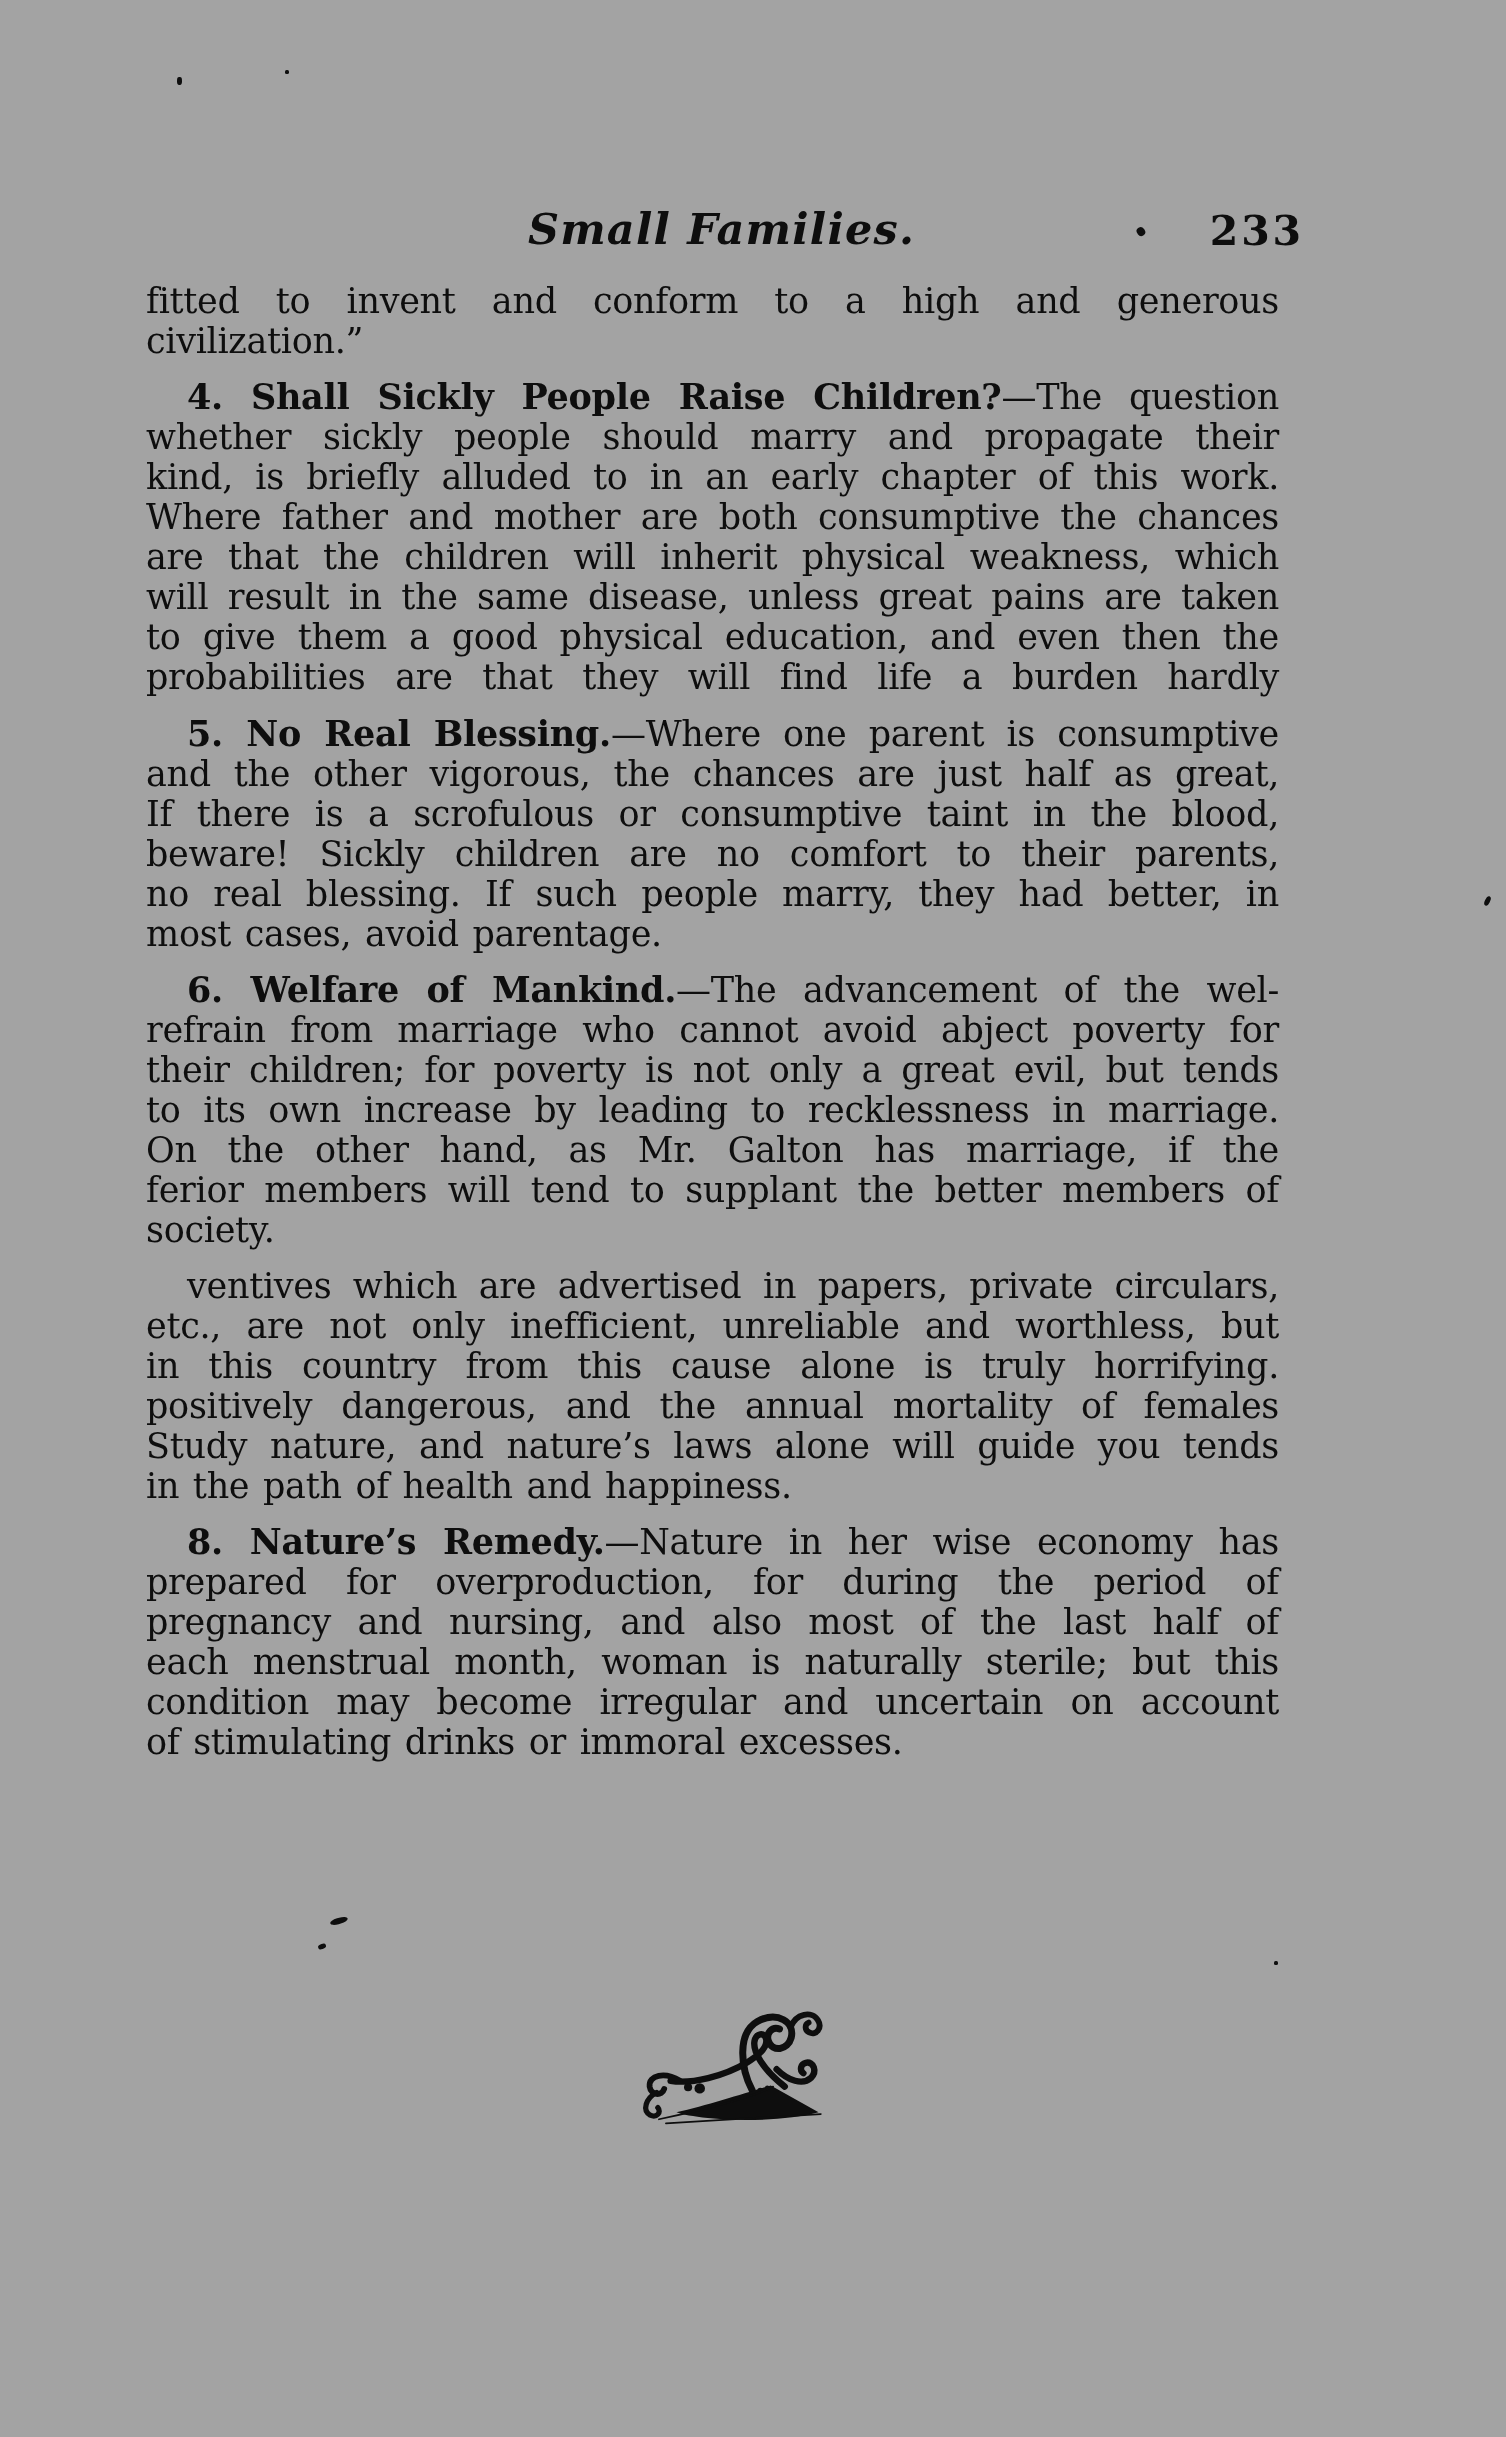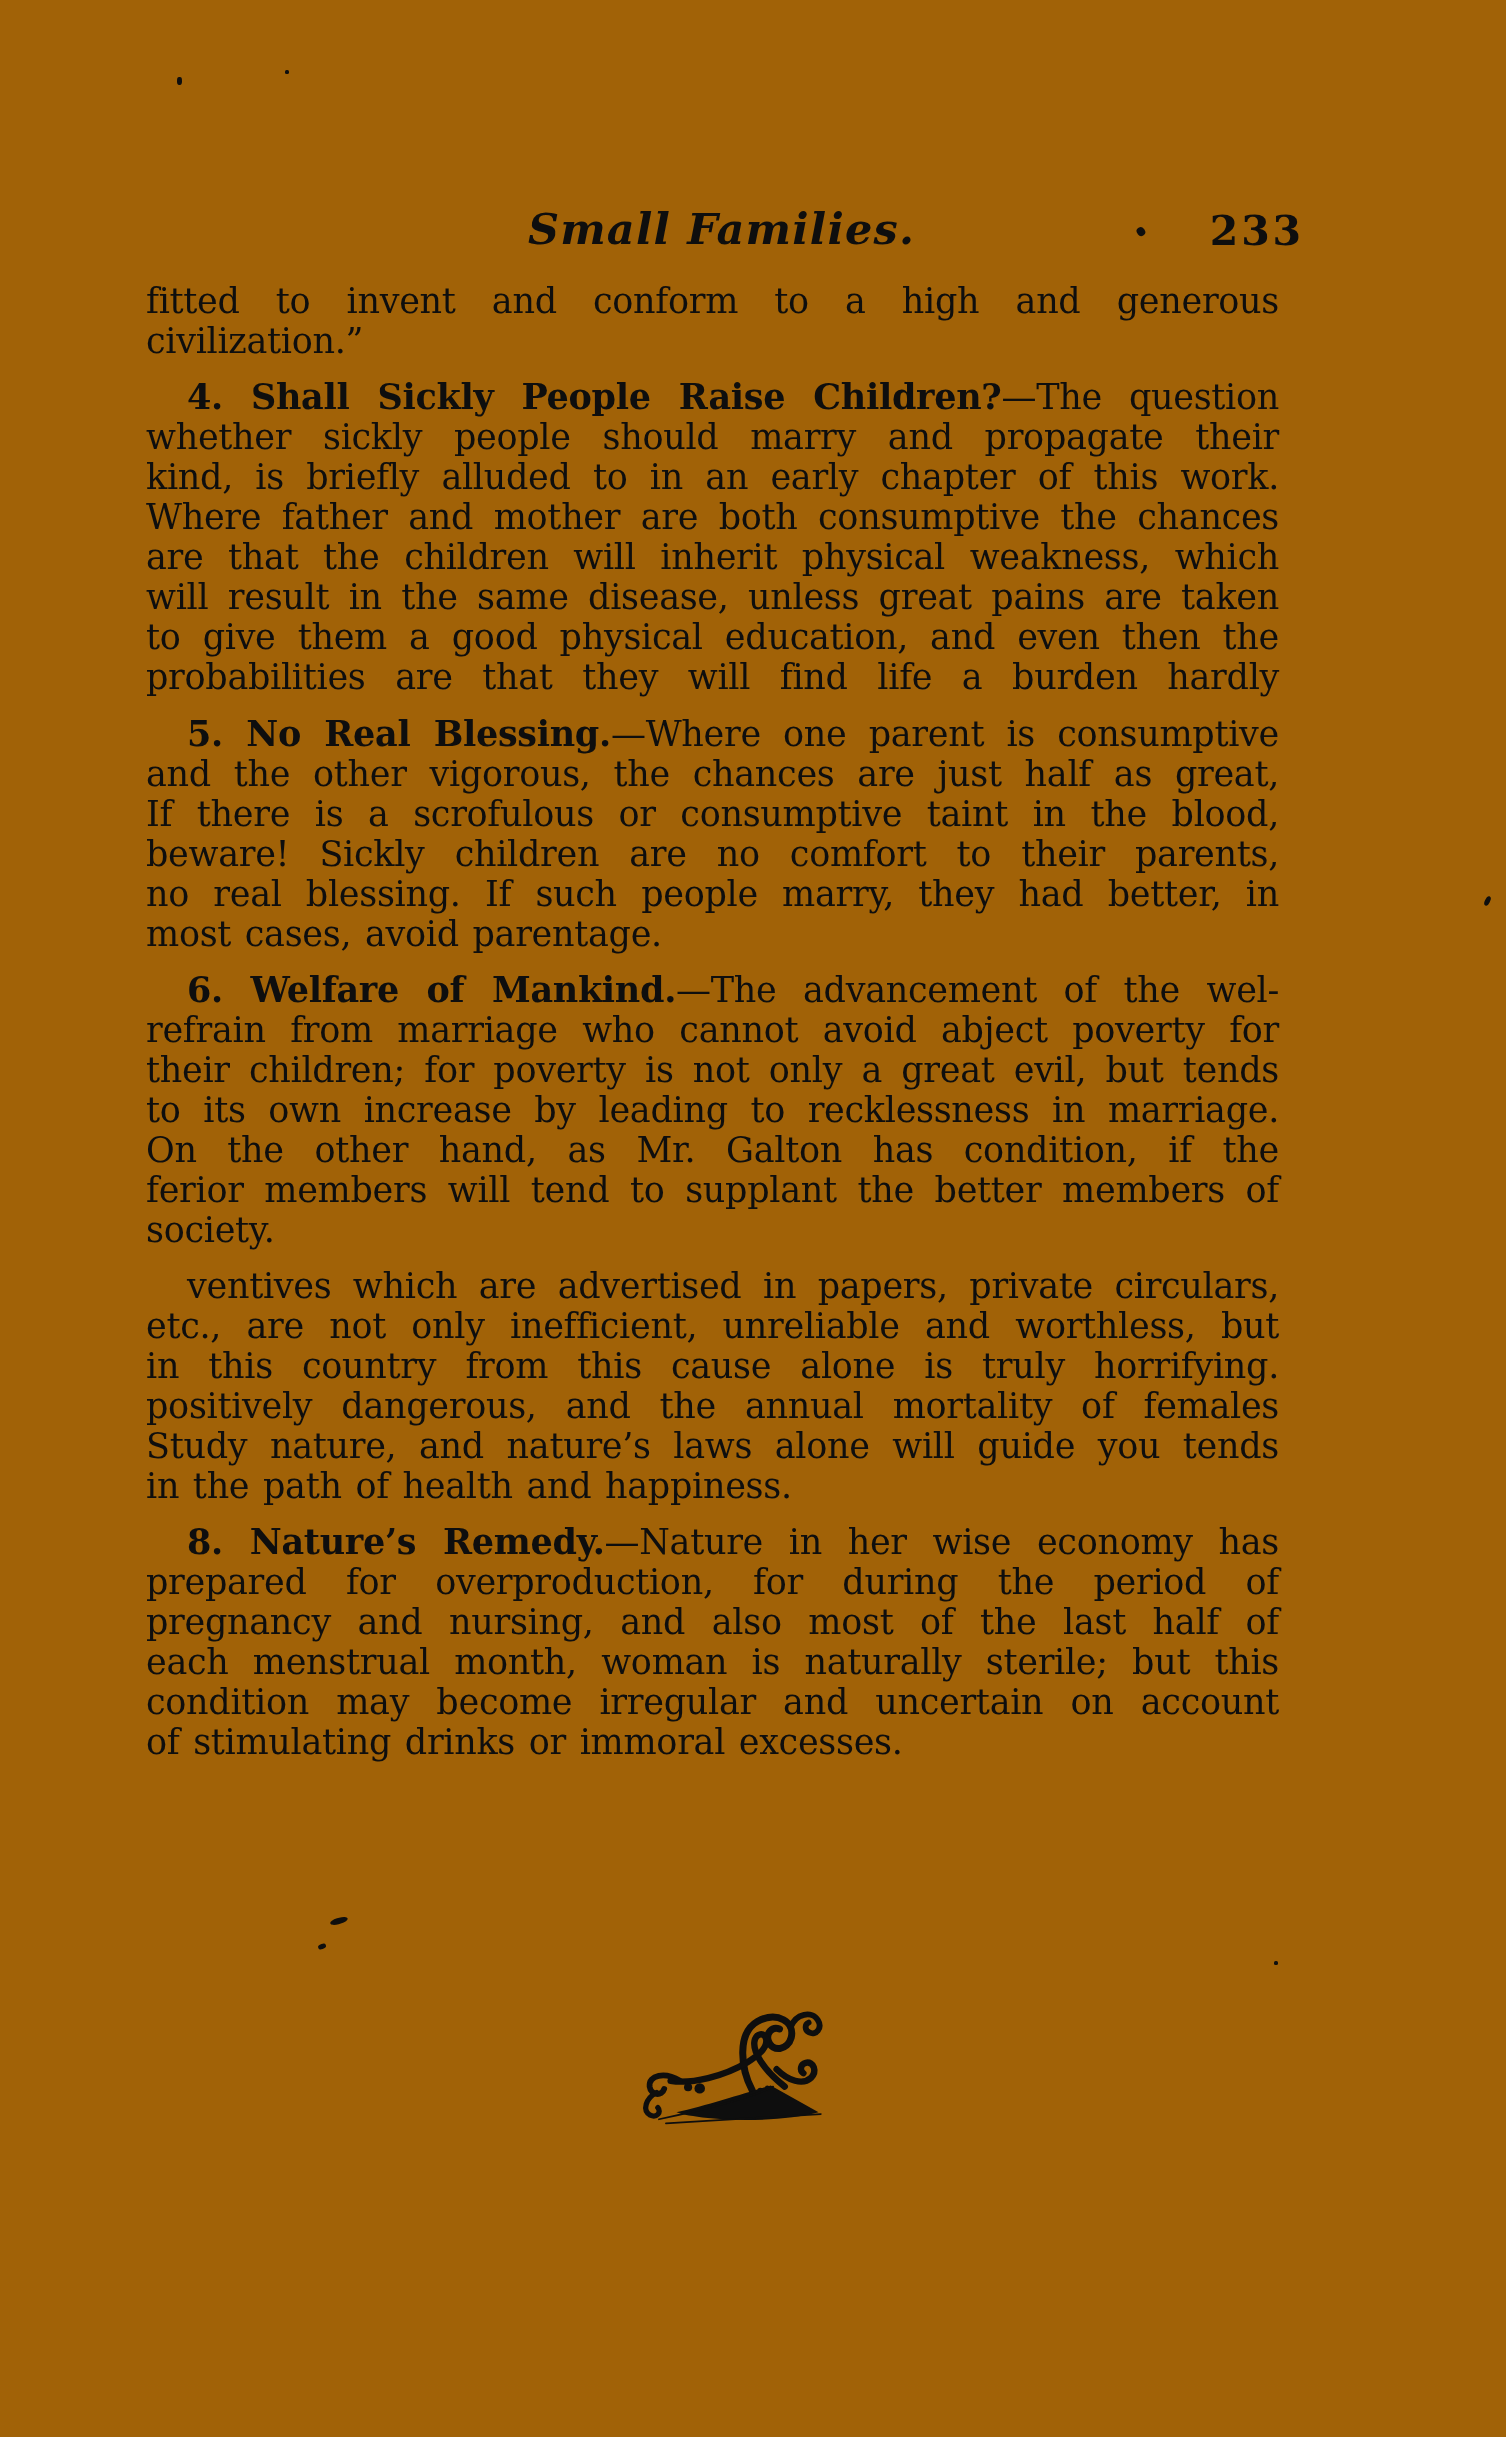--- a/index.html
+++ b/index.html
@@ -1,19 +1,19 @@
 <!DOCTYPE html>
 <html style="font-size:9.3px"><head>
 <meta charset="utf-8">
 <style>
   html,body{margin:0;padding:0;background:#6b6b6b;}
   .page{
     position:relative;
     width:1506px;height:2438px;
-    background:#a16207;
+    background:#a3a3a3;
     color:#0e0e0e;
     font-family:"DejaVu Serif","Liberation Serif",serif;
     overflow:hidden;
   }
   .running-head{position:absolute;left:146px;top:201px;width:1151px;height:64px;}
   .head-title{
     display:block;text-align:center;
     font-style:italic;font-weight:700;
     font-size:43px;line-height:56px;letter-spacing:1.2px;
   }
@@ -64,21 +64,21 @@
         <div class="line j"><span>If there is a scrofulous or consumptive taint in the blood,</span></div>
         <div class="line j"><span>beware! Sickly children are no comfort to their parents,</span></div>
         <div class="line j"><span>no real blessing. If such people marry, they had better, in</span></div>
         <div class="line"><span>most cases, avoid parentage.</span></div>
       </div>
       <div class="para indent">
         <div class="line j"><span class="b">6. Welfare of Mankind.</span><span>—The advancement of the wel-</span></div>
         <div class="line j"><span>refrain from marriage who cannot avoid abject poverty for</span></div>
         <div class="line j"><span>their children; for poverty is not only a great evil, but tends</span></div>
         <div class="line j"><span>to its own increase by leading to recklessness in marriage.</span></div>
-        <div class="line j"><span>On the other hand, as Mr. Galton has condition, if the</span></div>
+        <div class="line j"><span>On the other hand, as Mr. Galton has marriage, if the</span></div>
         <div class="line j"><span>ferior members will tend to supplant the better members of</span></div>
         <div class="line"><span>society.</span></div>
       </div>
       <div class="para indent">
         <div class="line j"><span>ventives which are advertised in papers, private circulars,</span></div>
         <div class="line j"><span>etc., are not only inefficient, unreliable and worthless, but</span></div>
         <div class="line j"><span>in this country from this cause alone is truly horrifying.</span></div>
         <div class="line j"><span>positively dangerous, and the annual mortality of females</span></div>
         <div class="line j"><span>Study nature, and nature’s laws alone will guide you tends</span></div>
         <div class="line"><span>in the path of health and happiness.</span></div>

